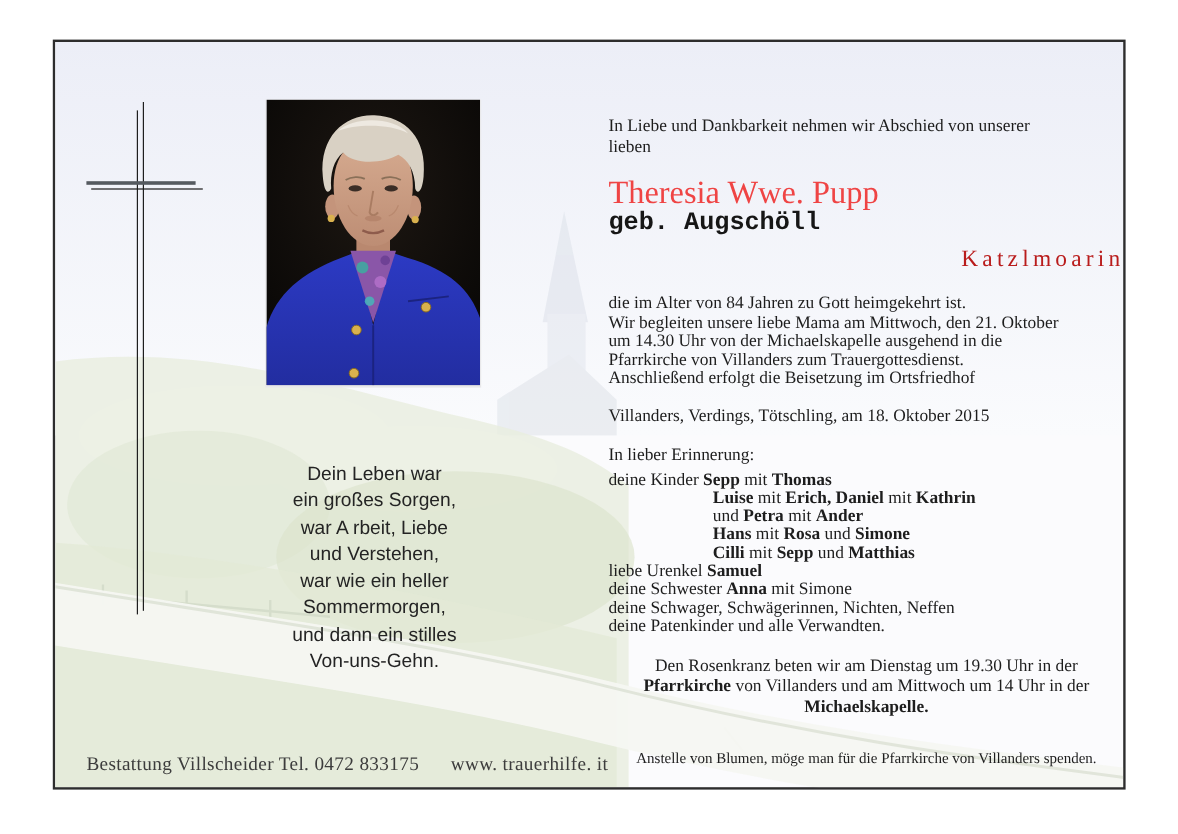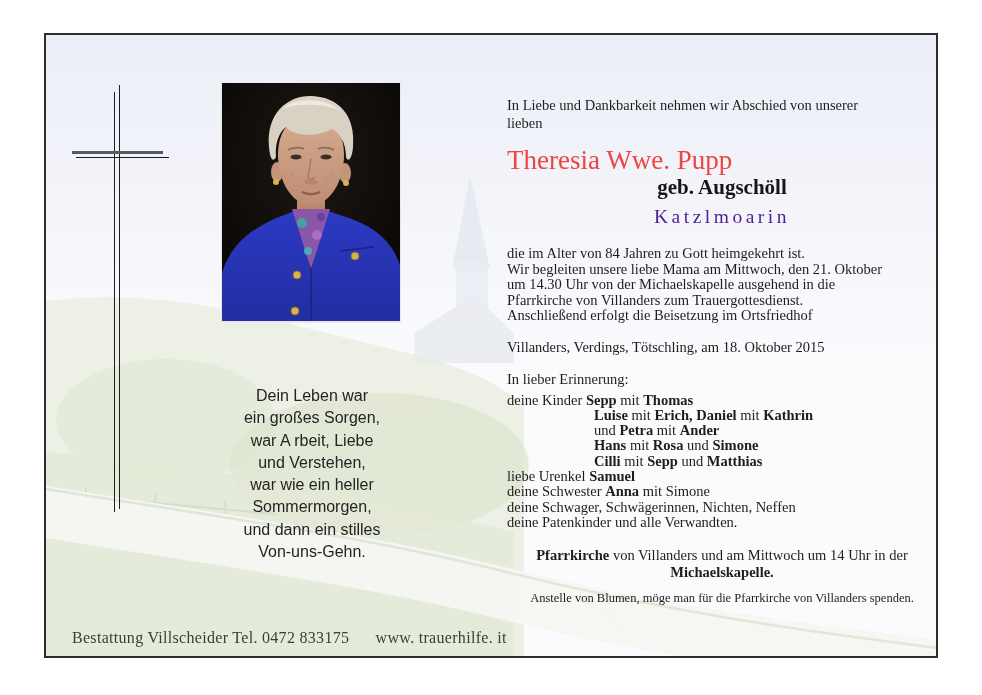--- a/index.html
+++ b/index.html
@@ -26,31 +26,31 @@
 
   
   .footer{position:absolute;left:26px;top:594px;font-family:Liberation Serif, serif;
           font-size:16px;color:#3c3c3c;letter-spacing:.3px;}
   .footer span{margin-right:22px;}
 
   
   .col{position:absolute;left:461px;top:60px;width:430px;}
   .intro{margin:2px 0 0 0;font-size:14.5px;line-height:17.5px;white-space:pre-line;}
   .name{margin:13px 0 0 0;font-size:27px;line-height:30px;font-weight:normal;color:#ef4444;}
-  .maiden{margin:0;text-align:center;font-size:21px;line-height:24px;font-weight:bold;color:#161616;}
-  .vulgo{margin:7px 0 0 0;text-align:center;font-size:19.5px;line-height:22px;letter-spacing:3.5px;color:#4c1d95;}
+  .maiden{margin:0;text-align:left;font-size:21px;line-height:24px;font-weight:bold;color:#161616;font-family:Liberation Mono, monospace;}
+  .vulgo{margin:7px 0 0 0;text-align:right;font-size:19.5px;line-height:22px;letter-spacing:3.5px;color:#b91c1c;}
   .body-par{margin:18px 0 0 0;font-size:14.5px;line-height:15.5px;white-space:pre-line;}
   .dateline{margin:15px 0 0 0;font-size:14.5px;line-height:16px;}
   .mem-head{margin:16px 0 0 0;font-size:14.5px;line-height:16px;}
   .family{margin:6px 0 0 0;font-size:14.5px;}
   .family .rich-line{line-height:15.3px;}
   .family .rich-line.indent{padding-left:87px;}
   .rosary{margin:17px 0 0 0;text-align:center;font-size:14.5px;}
   .rosary .rich-line{line-height:17px;}
-  .donation{margin:10px 0 0 0;text-align:center;font-size:12.5px;line-height:15px;}
+  .donation{margin:27px 0 0 0;text-align:center;font-size:12.5px;line-height:15px;}
   b{font-weight:bold;}
 </style>
 </head>
 <body>
 
 <div class="stage">
   <div class="card">
 
     <svg class="bg-art" viewBox="0 0 894 625" preserveAspectRatio="none">
       <defs>
@@ -184,20 +184,21 @@
           <div class="rich-line indent"><b>Luise</b><span> mit </span><b>Erich, Daniel</b><span> mit </span><b>Kathrin</b></div>
           <div class="rich-line indent"><span>und </span><b>Petra</b><span> mit </span><b>Ander</b></div>
           <div class="rich-line indent"><b>Hans</b><span> mit </span><b>Rosa</b><span> und </span><b>Simone</b></div>
           <div class="rich-line indent"><b>Cilli</b><span> mit </span><b>Sepp</b><span> und </span><b>Matthias</b></div>
           <div class="rich-line"><span>liebe Urenkel </span><b>Samuel</b></div>
           <div class="rich-line"><span>deine Schwester </span><b>Anna</b><span> mit Simone</span></div>
           <div class="rich-line"><span>deine Schwager, Schwägerinnen, Nichten, Neffen</span></div>
           <div class="rich-line"><span>deine Patenkinder und alle Verwandten.</span></div>
         </div>
       <div class="rosary">
+          <div class="rich-line"><span>Den Rosenkranz beten wir am Dienstag um 19.30 Uhr in der</span></div>
           <div class="rich-line"><b>Pfarrkirche</b><span> von Villanders und am Mittwoch um 14 Uhr in der</span></div>
           <div class="rich-line"><b>Michaelskapelle.</b></div>
         </div>
       <p class="donation">Anstelle von Blumen, möge man für die Pfarrkirche von Villanders spenden.</p>
     </div>
 
   </div>
 </div>
 
 </body></html>

